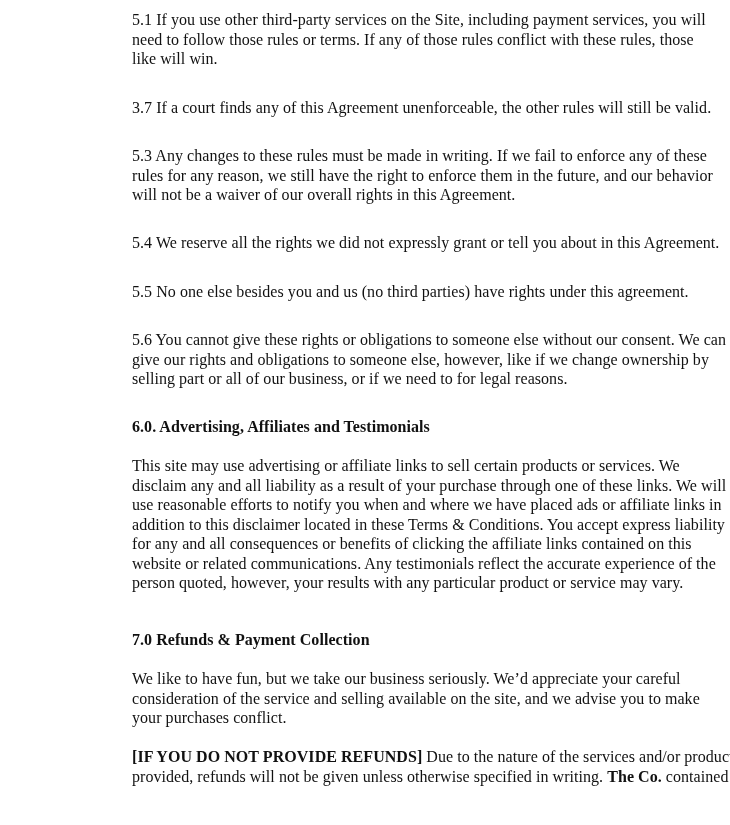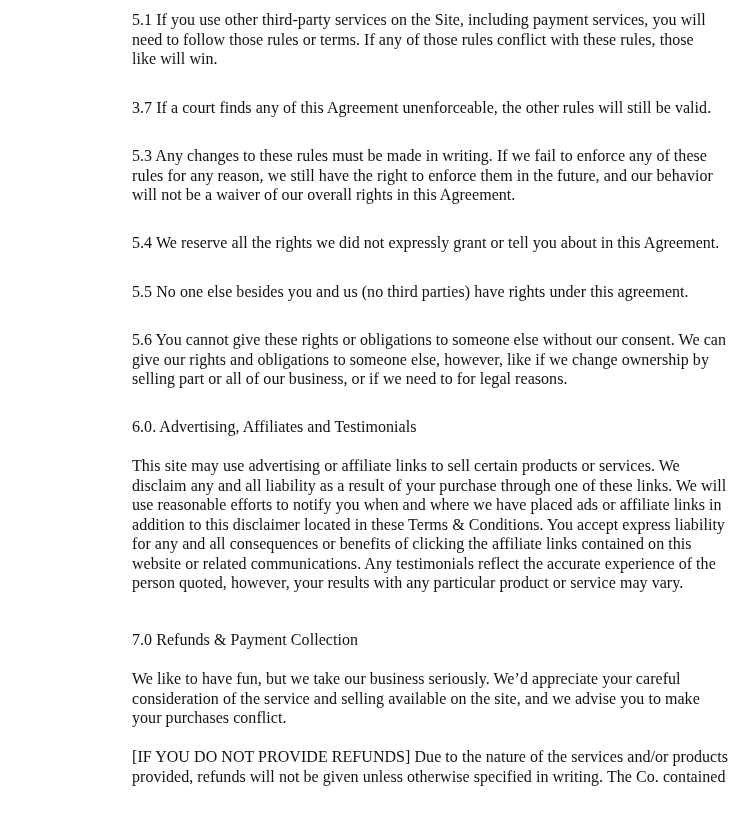--- a/index.html
+++ b/index.html
@@ -24,21 +24,21 @@
     .line {
       position: absolute;
       left: 12px;
       white-space: nowrap;
       font-family: "Liberation Serif", serif;
       font-size: 16px;
       line-height: 19.5px;
       letter-spacing: 0.05px;
       margin-left: 36px;
     }
-    .bold { font-weight: normal; }
+    .bold { font-weight: bold; }
   </style>
 </head>
 <body>
 
 <div class="page">
 
   <div>
     <div class="line" style="top:0px">5.1 If you use other third-party services on the Site, including payment services, you will</div>
     <div class="line" style="top:19.5px">need to follow those rules or terms. If any of those rules conflict with these rules, those</div>
     <div class="line" style="top:39px">like will win.</div>

